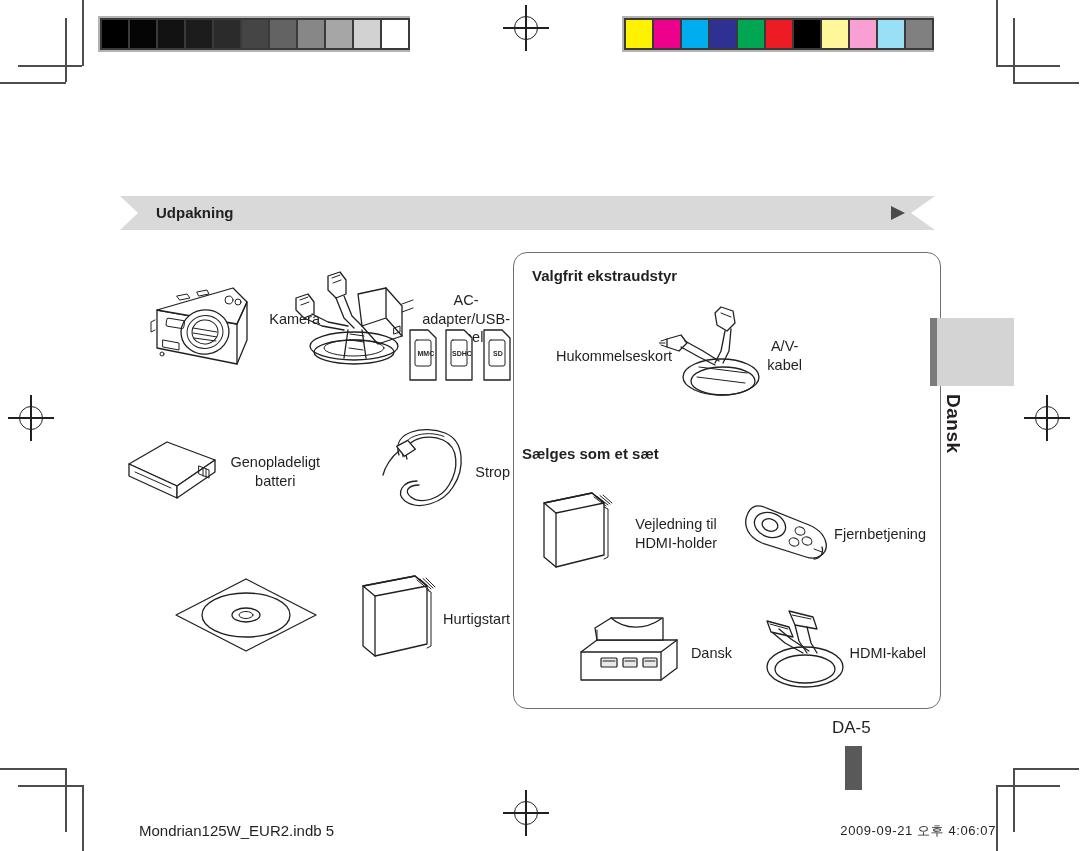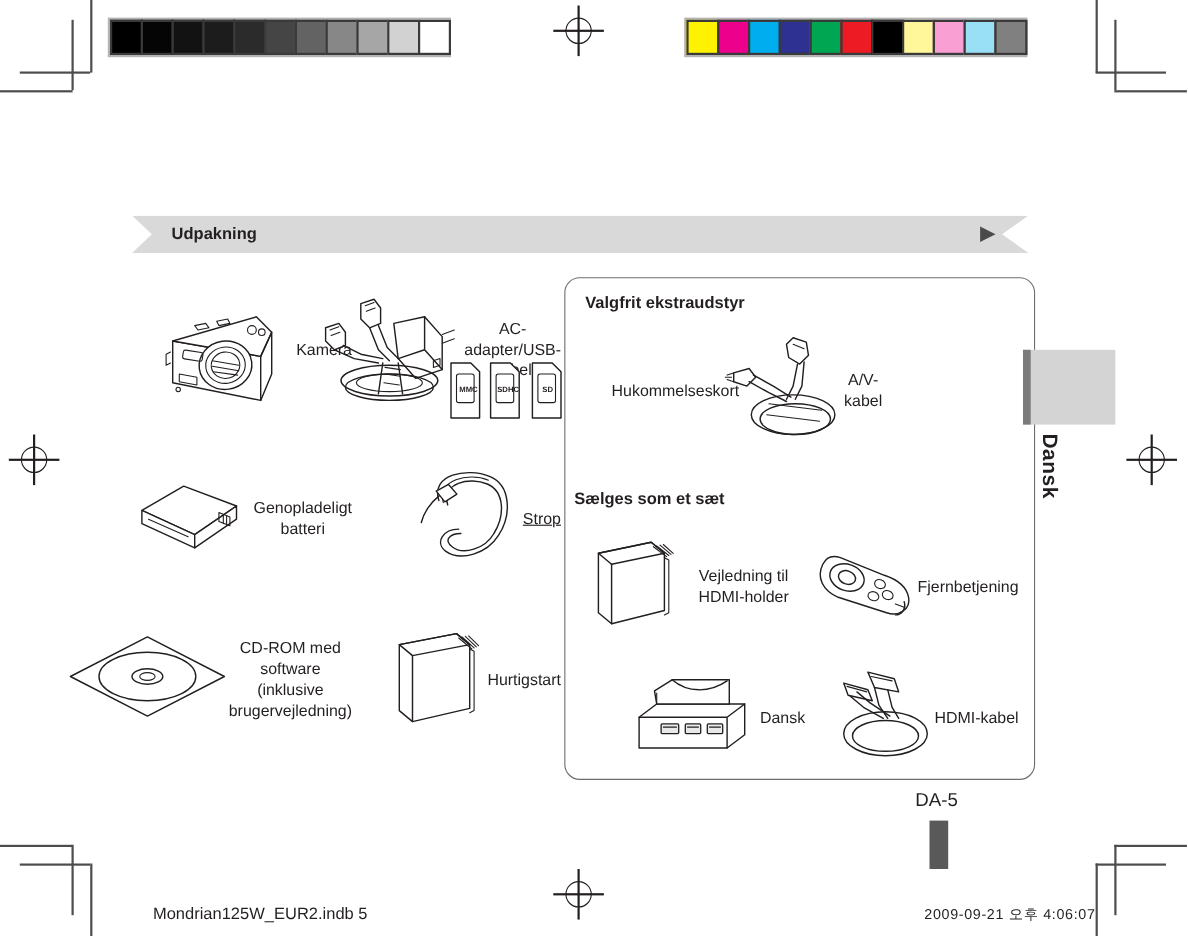--- a/index.html
+++ b/index.html
@@ -281,21 +281,21 @@
             <path class="fillw" d="M18 36 L66 58 L66 70 L18 48 Z"></path>
             <path class="fillw" d="M66 58 L104 32 L104 44 L66 70 Z"></path>
             <path class="ln-thin" d="M88 38 L98 42 L98 50 L88 46 Z"></path>
             <path class="ln-thin" d="M92 40 L92 48 M95 41 L95 49"></path>
             <path class="ln-thin" d="M24 44 L60 60"></path>
           </svg>
         </div>
         <div class="caption">Genopladeligt batteri</div>
       </div>
 
-      <div class="cell" style="height:118px;text-decoration:underline;">
+      <div class="cell" style="height:118px;">
         <div class="art">
           <svg width="106" height="92" viewBox="0 0 106 92">
             <path class="ln" d="M30 32 C22 8 56 2 76 10 C96 18 96 46 84 64 C74 80 50 88 36 78 C26 70 34 58 48 58"></path>
             <path class="ln" d="M38 36 C32 16 58 10 74 17 C90 24 90 46 80 62 C72 76 52 82 42 74 C34 68 40 62 50 62"></path>
             <path class="ln-thin" d="M34 34 C28 13 57 6 75 13.5"></path>
             <path class="fillw" d="M28 22 L40 18 L46 28 L34 33 Z" transform="rotate(-10 36 25)"></path>
             <path class="ln" d="M30 28 C22 34 16 44 14 52"></path>
           </svg>
         </div>
         <div class="caption">Strop</div>
@@ -305,22 +305,20 @@
     <div class="row" style="margin-top:22px;">
       <div class="cell" style="height:132px;">
         <div class="art">
           <svg width="150" height="82" viewBox="0 0 150 82">
             <path class="fillw" d="M76 4 L146 40 L76 76 L6 40 Z"></path>
             <ellipse class="ln" cx="76" cy="40" rx="44" ry="22"></ellipse>
             <ellipse class="ln" cx="76" cy="40" rx="14" ry="7"></ellipse>
             <ellipse class="ln-thin" cx="76" cy="40" rx="7" ry="3.5"></ellipse>
           </svg>
         </div>
-        <div class="caption">CD-ROM med software
-(inklusive brugervejledning)</div>
       </div>
 
       <div class="cell" style="height:132px;">
         <div class="art">
           <svg width="100" height="96" viewBox="0 0 100 96">
             <path class="fillw" d="M20 18 L72 8 L84 18 L84 76 L32 88 L20 78 Z"></path>
             <path class="ln" d="M20 18 L72 8 L84 18 L32 28 Z"></path>
             <path class="ln" d="M32 28 L32 88"></path>
             <path class="ln-thin" d="M74 12 L86 22 M77 11 L88 21 M80 10.5 L90 20 M83 10 L92 19"></path>
             <path class="ln-thin" d="M84 22 L88 24 L88 78 L84 80"></path>

